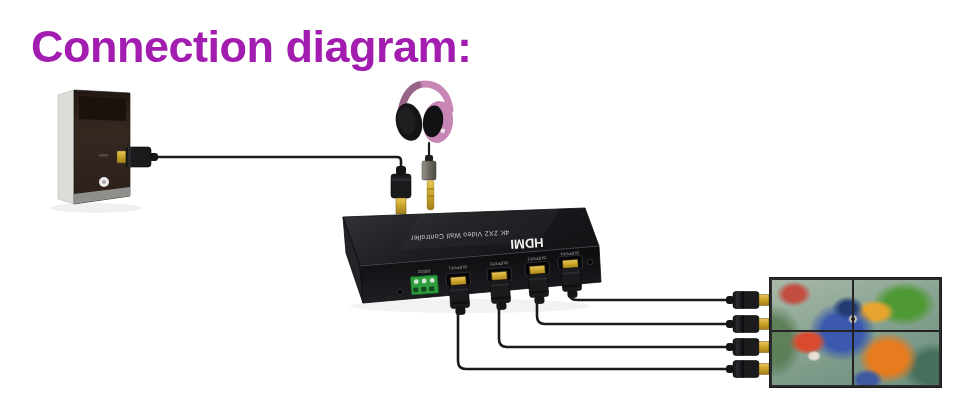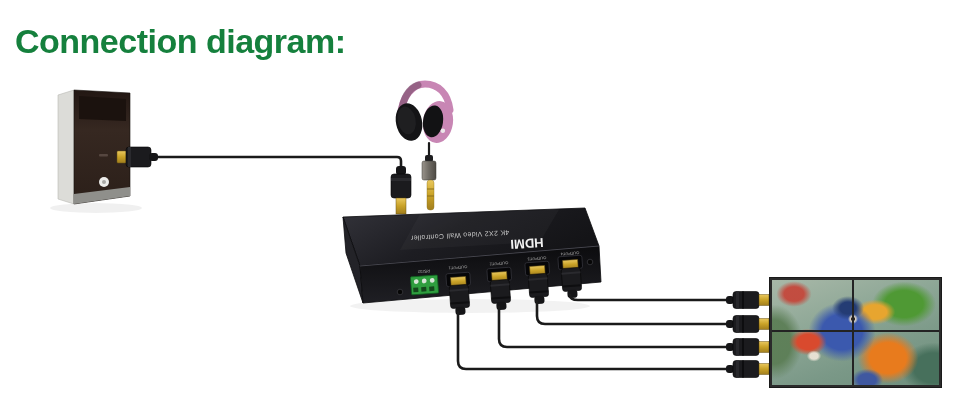--- a/index.html
+++ b/index.html
@@ -1,22 +1,22 @@
 <!DOCTYPE html>
 <html><head>
 <meta charset="utf-8">
 <style>
   html,body { margin:0; padding:0; background:#ffffff; }
   .canvas {
     position:relative; width:969px; height:411px; background:#ffffff;
     overflow:hidden; font-family:"Liberation Sans", sans-serif;
   }
   .title {
-    position:absolute; left:15px; top:24px; font-size:34px; font-weight:bold;
-    color:#15803d; letter-spacing:-0.5px; line-height:1; white-space:nowrap;
+    position:absolute; left:31px; top:24px; font-size:45px; font-weight:bold;
+    color:#a21caf; letter-spacing:-0.5px; line-height:1; white-space:nowrap;
   }
   .diagram { position:absolute; left:0; top:0; width:969px; height:411px;
     font-family:"Liberation Sans", sans-serif; }
   .video-wall {
     position:absolute; left:769px; top:277px; width:173px; height:111px;
     background:#2b2b2b; border:1px solid #1a1a1a; padding:2px; box-sizing:border-box;
   }
   .parrot {
     position:relative; width:167px; height:105px;
     background:

